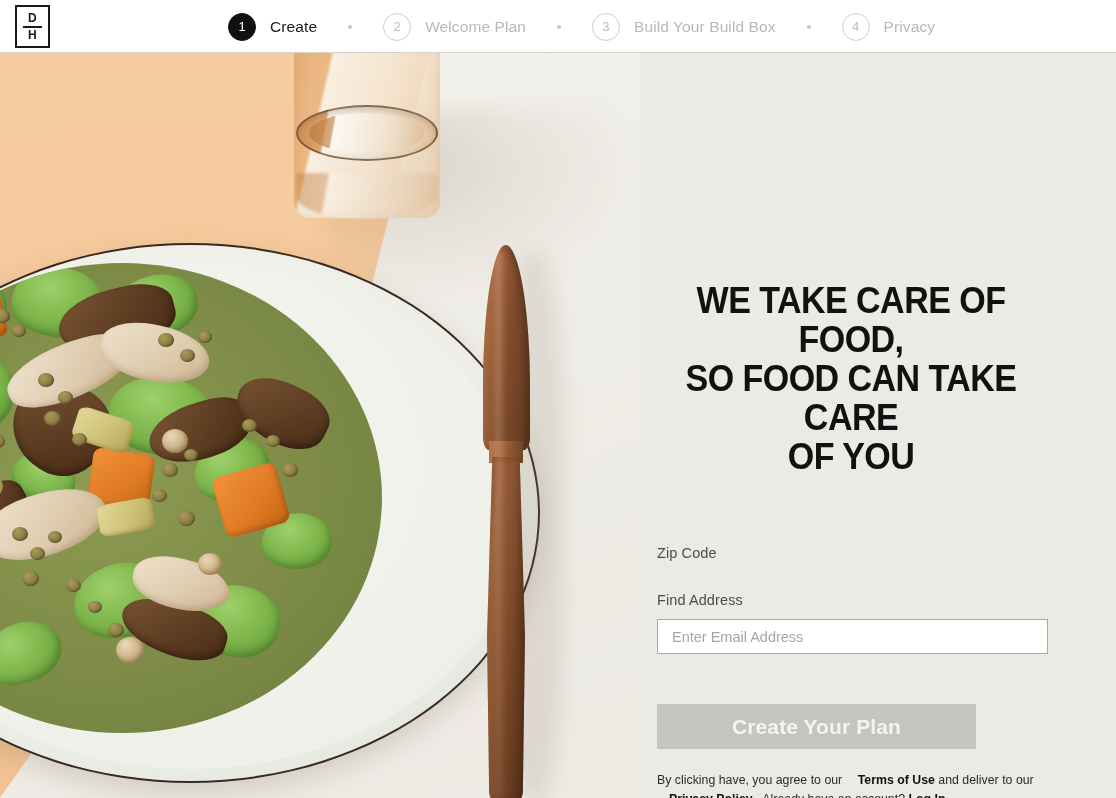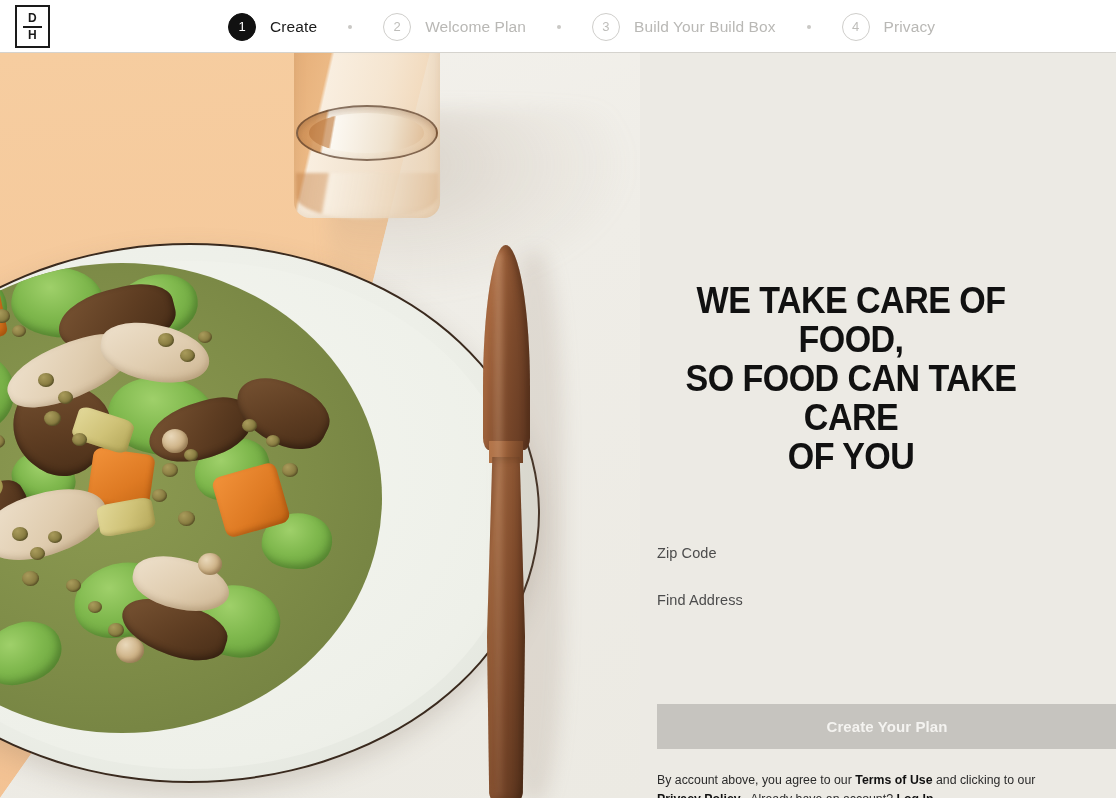--- a/index.html
+++ b/index.html
@@ -294,40 +294,40 @@
     outline:none;
   }
   .field-input::placeholder { color:#A5A5A2; }
   #zip-label { top:402px;margin-top:37px; }
   #zip-input { top:429px; }
   #email-label { top:486px; }
   #email-input { top:513px; }
 
   .cta {
     position:absolute; left:17px; top:598px;
-    width:460px; height:45px;
+    width:319px; height:45px;
     background:#C6C4BF;
     border:none;
     color:#F4F3F0;
     font-family:"Liberation Sans", sans-serif;
-    font-size:15px;
+    font-size:21px;
     font-weight:bold;
     letter-spacing:0.1px;
     cursor:default;
   }
 
   .legal {
     position:absolute; left:17px; top:665px;
     width:394px;
     font-size:12.3px;
     line-height:19px;
     color:#2B2B2B;
     letter-spacing:0.02px;
   }
-  .legal b { font-weight:bold; color:#111; }
+  .legal b { font-weight:bold; color:#111;margin-left:12px; }
   .legal .lnk { font-weight:bold; color:#111; text-decoration:underline; cursor:pointer; }
 </style>
 </head>
 <body>
 
 <div class="header">
 
   <div class="logo">
     <span class="logo-letter">D</span>
     <span class="logo-rule"></span>
@@ -462,23 +462,24 @@
     <h1 class="headline">
       <span>WE TAKE CARE OF FOOD,</span><br>
       <span>SO FOOD CAN TAKE CARE</span><br>
       <span>OF YOU</span>
     </h1>
 
 
     <label class="field-label" id="zip-label" for="zip-input">Zip Code</label>
 
     <label class="field-label" id="email-label" for="email-input">Find Address</label>
+    <input class="field-input" id="email-input" type="text" placeholder="Enter Email Address" style="">
 
     <button class="cta">Create Your Plan</button>
 
     <p class="legal">
-      <span>By account above, you agree to our </span><b>Terms of Use</b><span> and clicking to our </span><b>Privacy Policy</b><span>.</span>&nbsp;
+      <span>By clicking have, you agree to our </span><b>Terms of Use</b><span> and deliver to our </span><b>Privacy Policy</b><span>.</span>&nbsp;
       <span>Already have an account?</span>
       <span class="lnk">Log In</span>
     </p>
 
   </div>
 </div>
 
 </body></html>

